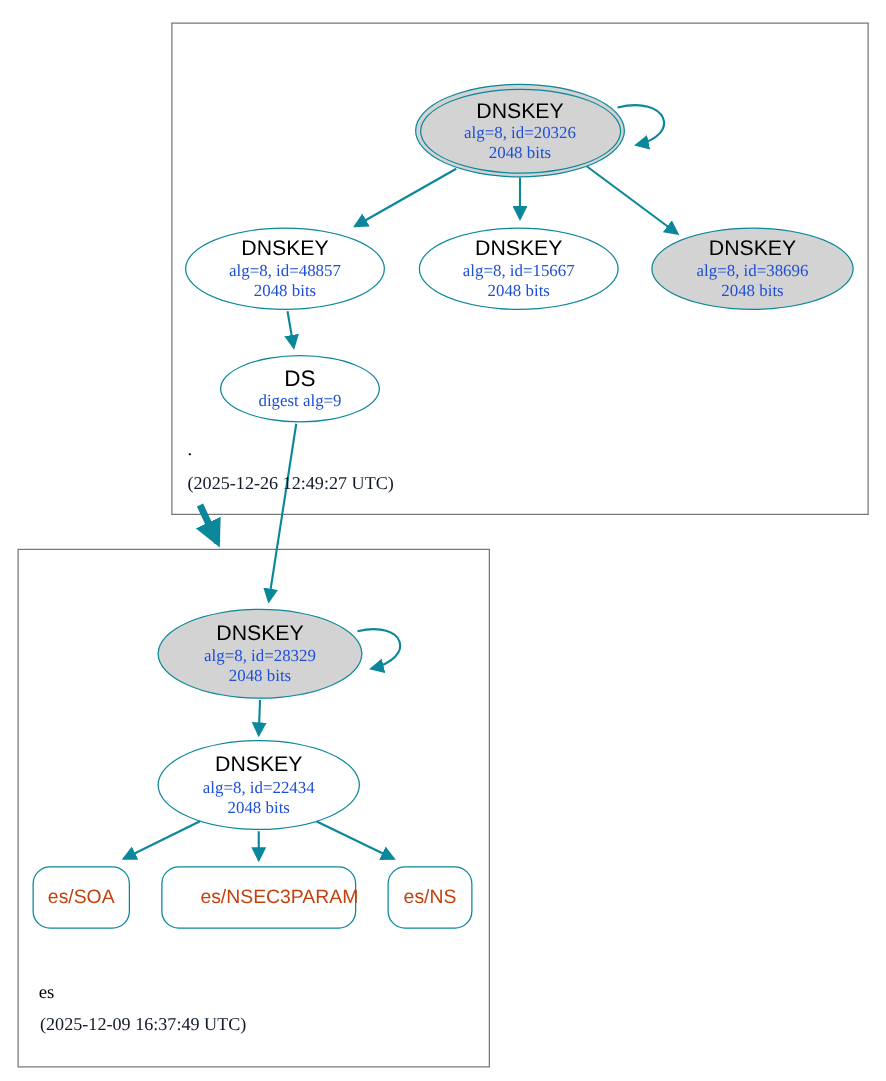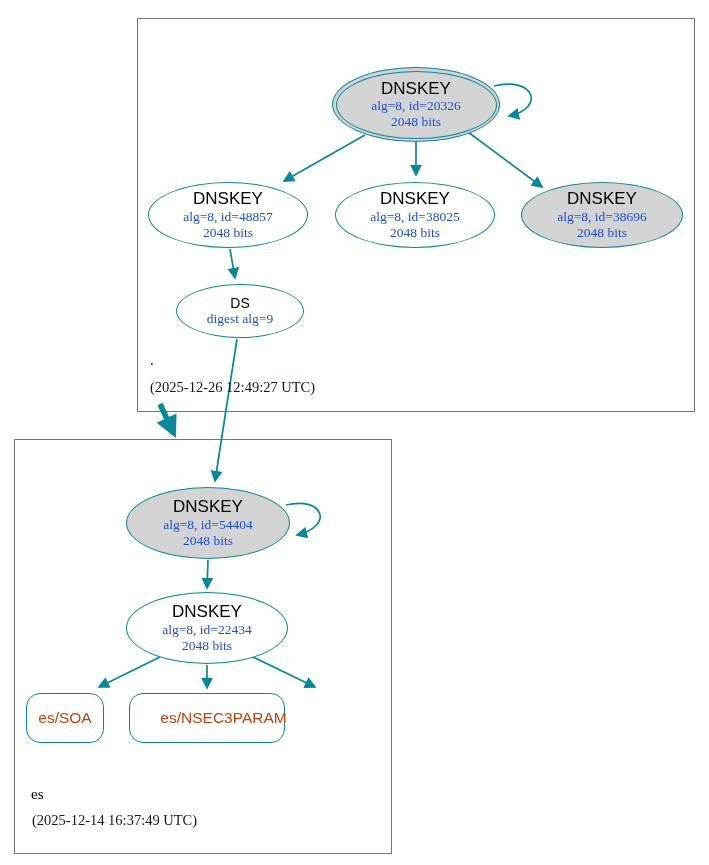--- a/index.html
+++ b/index.html
@@ -9,21 +9,21 @@
   .zone-box{position:absolute;border:1px solid #777777;background:transparent;z-index:0;}
   .zone-root{left:137px;top:18px;width:556px;height:392px;}
   .zone-es{left:14px;top:439px;width:376px;height:413px;}
   .zone-label{position:absolute;z-index:2;color:#000;font-family:"Liberation Serif",serif;font-size:15px;}
   .zone-ts{position:absolute;z-index:2;color:#0f172a;font-family:"Liberation Serif",serif;font-size:14.5px;}
   .node{position:absolute;z-index:3;display:flex;flex-direction:column;align-items:center;justify-content:center;text-align:center;box-sizing:border-box;}
   .ellipse{border:1.8px solid #0a879a;border-radius:50%;background:#ffffff;}
   .ellipse.gray{background:#d3d3d3;}
   .inner-ring{position:absolute;inset:2.5px;border:1.8px solid #0a879a;border-radius:50%;pointer-events:none;}
   .node-title{font-family:"Liberation Sans",sans-serif;font-size:17px;color:#000;line-height:1.15;}
-  .node-title.small{font-size:14px;}
+  .node-title.small{font-size:18px;}
   .node-sub{font-family:"Liberation Serif",serif;font-size:13.5px;color:#1d4ed8;line-height:1.2;}
   .n-20326{left:332px;top:67px;width:168px;height:75px;}
   .n-61809{left:148px;top:182px;width:160px;height:66px;}
   .n-21831{left:335px;top:182px;width:160px;height:66px;}
   .n-38696{left:521px;top:182px;width:162px;height:66px;}
   .n-ds{left:176px;top:284px;width:128px;height:54px;}
   .n-54404{left:126px;top:487px;width:164px;height:72px;}
   .n-19444{left:126px;top:592px;width:162px;height:72px;}
   .rrset{border:1.8px solid #0a879a;border-radius:14px;background:#ffffff;font-family:"Liberation Sans",sans-serif;font-size:15.5px;color:#c2410c;}
   .r-soa{left:26px;top:693px;width:78px;height:50px;}
@@ -71,53 +71,56 @@
   </div>
 
   <div class="node ellipse n-61809">
     <div class="node-title">DNSKEY</div>
     <div class="node-sub">alg=8, id=48857</div>
     <div class="node-sub">2048 bits</div>
   </div>
 
   <div class="node ellipse n-21831">
     <div class="node-title">DNSKEY</div>
-    <div class="node-sub">alg=8, id=38025</div>
+    <div class="node-sub">alg=8, id=15667</div>
     <div class="node-sub">2048 bits</div>
   </div>
 
   <div class="node ellipse gray n-38696">
     <div class="node-title">DNSKEY</div>
     <div class="node-sub">alg=8, id=38696</div>
     <div class="node-sub">2048 bits</div>
   </div>
 
   <div class="node ellipse n-ds">
     <div class="node-title small">DS</div>
     <div class="node-sub">digest alg=9</div>
   </div>
 
   <div class="zone-label" style="left:150px;top:352px;">.</div>
   <div class="zone-ts" style="left:150px;top:379px;">(2025-12-26 12:49:27 UTC)</div>
 
   <div class="node ellipse gray n-54404">
     <div class="node-title">DNSKEY</div>
-    <div class="node-sub">alg=8, id=54404</div>
+    <div class="node-sub">alg=8, id=28329</div>
     <div class="node-sub">2048 bits</div>
   </div>
 
   <div class="node ellipse n-19444">
     <div class="node-title">DNSKEY</div>
     <div class="node-sub">alg=8, id=22434</div>
     <div class="node-sub">2048 bits</div>
   </div>
 
   <div class="node rrset r-soa">
     <div>es/SOA</div>
   </div>
   <div class="node rrset r-nsec">
     <div>es/NSEC3PARAM</div>
   </div>
+  <div class="node rrset r-ns">
+    <div>es/NS</div>
+  </div>
 
   <div class="zone-label" style="left:31px;top:786px;">es</div>
-  <div class="zone-ts" style="left:32px;top:812px;">(2025-12-14 16:37:49 UTC)</div>
+  <div class="zone-ts" style="left:32px;top:812px;">(2025-12-09 16:37:49 UTC)</div>
 
 </div>
 
 </body></html>

